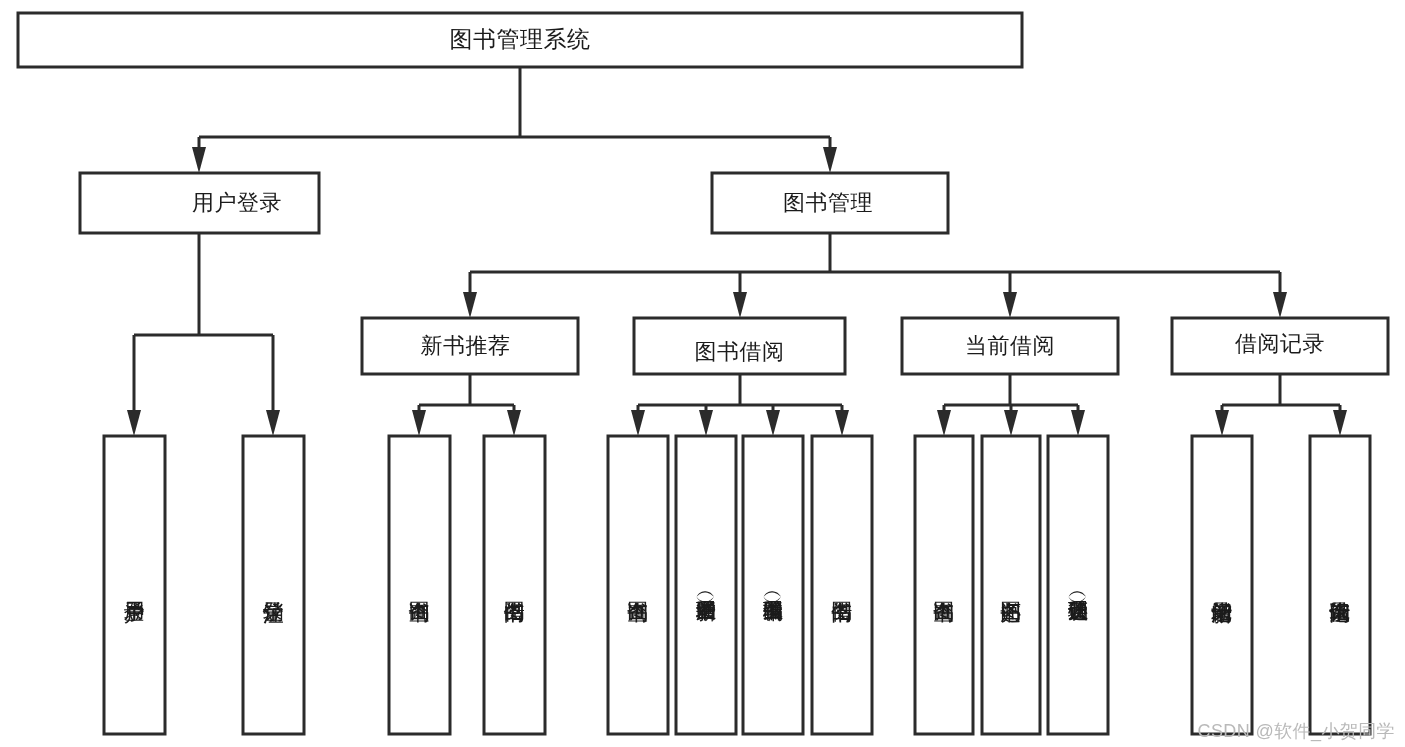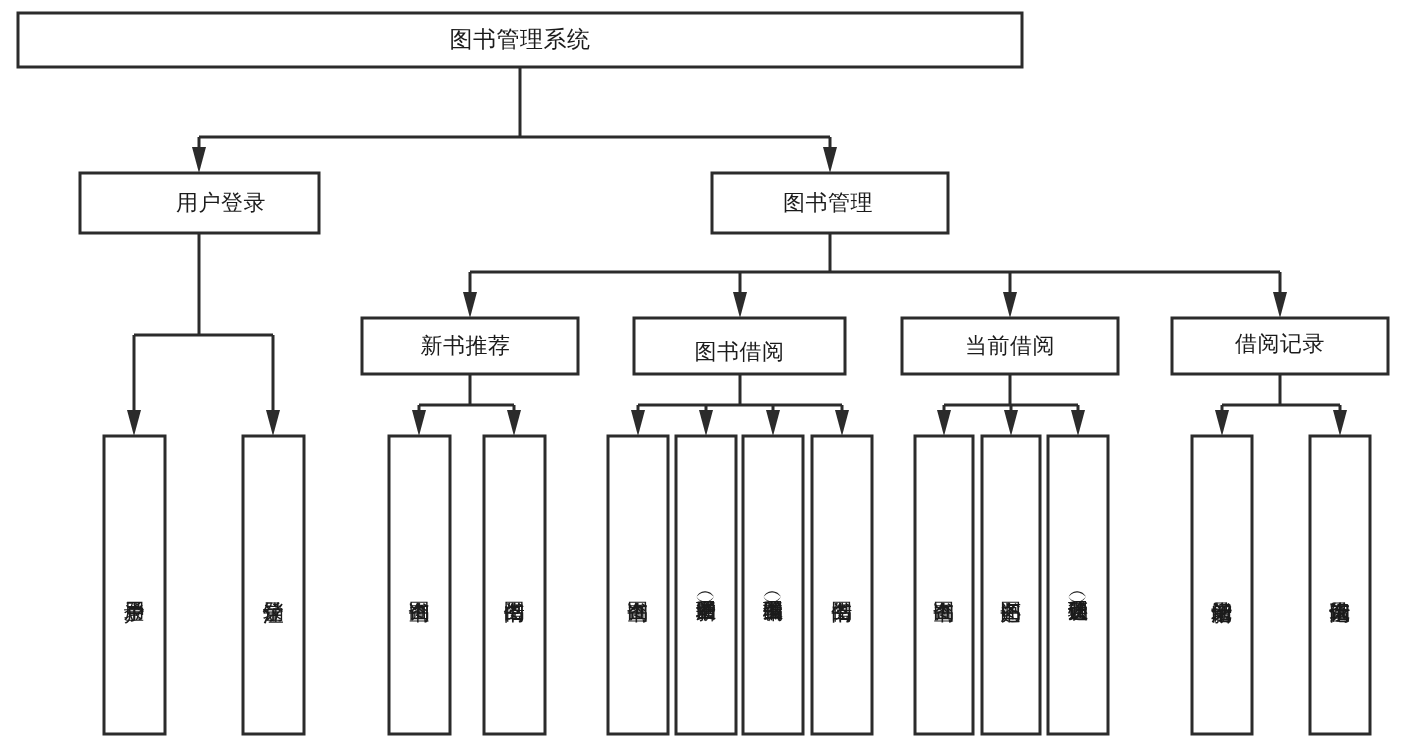--- a/index.html
+++ b/index.html
@@ -167,34 +167,35 @@
         <rect x="915" y="436" width="58" height="298" class="node-box"></rect>
         <rect x="982" y="436" width="58" height="298" class="node-box"></rect>
         <rect x="1048" y="436" width="60" height="298" class="node-box"></rect>
         <rect x="1192" y="436" width="60" height="298" class="node-box"></rect>
         <rect x="1310" y="436" width="60" height="298" class="node-box"></rect>
       </g>
   </svg>
 
   <div id="label-layer">
       <div class="node-label-h title" style="left: 18px; top: 13px; width: 1004px; height: 54px;">图书管理系统</div>
-      <div class="node-label-h" style="left: 80px; top: 173px; width: 282px; height: 60px;">用户登录</div>
+      <div class="node-label-h" style="left: 96px; top: 173px; width: 282px; height: 60px;">用户登录</div>
       <div class="node-label-h" style="left: 712px; top: 173px; width: 232px; height: 60px;">图书管理</div>
       <div class="node-label-h" style="left: 362px; top: 318px; width: 207px; height: 56px;">新书推荐</div>
       <div class="node-label-h" style="left: 634px; top: 318px; width: 211px; height: 68px;">图书借阅</div>
       <div class="node-label-h" style="left: 902px; top: 318px; width: 216px; height: 56px;">当前借阅</div>
       <div class="node-label-h" style="left: 1172px; top: 318px; width: 216px; height: 56px; font-family: Liberation Mono, monospace;">借阅记录</div>
       <div class="node-label-v" style="left: 104px; top: 436px; width: 61px; height: 298px;">用户登录</div>
       <div class="node-label-v" style="left: 243px; top: 436px; width: 61px; height: 298px;">注销登录</div>
       <div class="node-label-v" style="left: 389px; top: 436px; width: 61px; height: 298px;">查询图书</div>
       <div class="node-label-v" style="left: 484px; top: 436px; width: 61px; height: 298px;">借阅图书</div>
       <div class="node-label-v" style="left: 608px; top: 436px; width: 60px; height: 298px;">查询图书</div>
       <div class="node-label-v tight" style="left: 676px; top: 436px; width: 60px; height: 298px;">新增图书（管理员）</div>
       <div class="node-label-v tight" style="left: 743px; top: 436px; width: 60px; height: 298px;">编辑图书（管理员）</div>
       <div class="node-label-v" style="left: 812px; top: 436px; width: 60px; height: 298px;">借阅图书</div>
       <div class="node-label-v" style="left: 915px; top: 436px; width: 58px; height: 298px;">查询图书</div>
       <div class="node-label-v" style="left: 982px; top: 436px; width: 58px; height: 298px;">归还图书</div>
       <div class="node-label-v tight" style="left: 1048px; top: 436px; width: 60px; height: 298px;">确认归还（管理员）</div>
       <div class="node-label-v" style="left: 1192px; top: 436px; width: 60px; height: 298px;">新增借阅记录</div>
       <div class="node-label-v" style="left: 1310px; top: 436px; width: 60px; height: 298px;">查询借阅记录</div>
     </div>
 
+  <div class="watermark">CSDN @软件_小贺同学</div>
 </div>
 
 </body></html>

